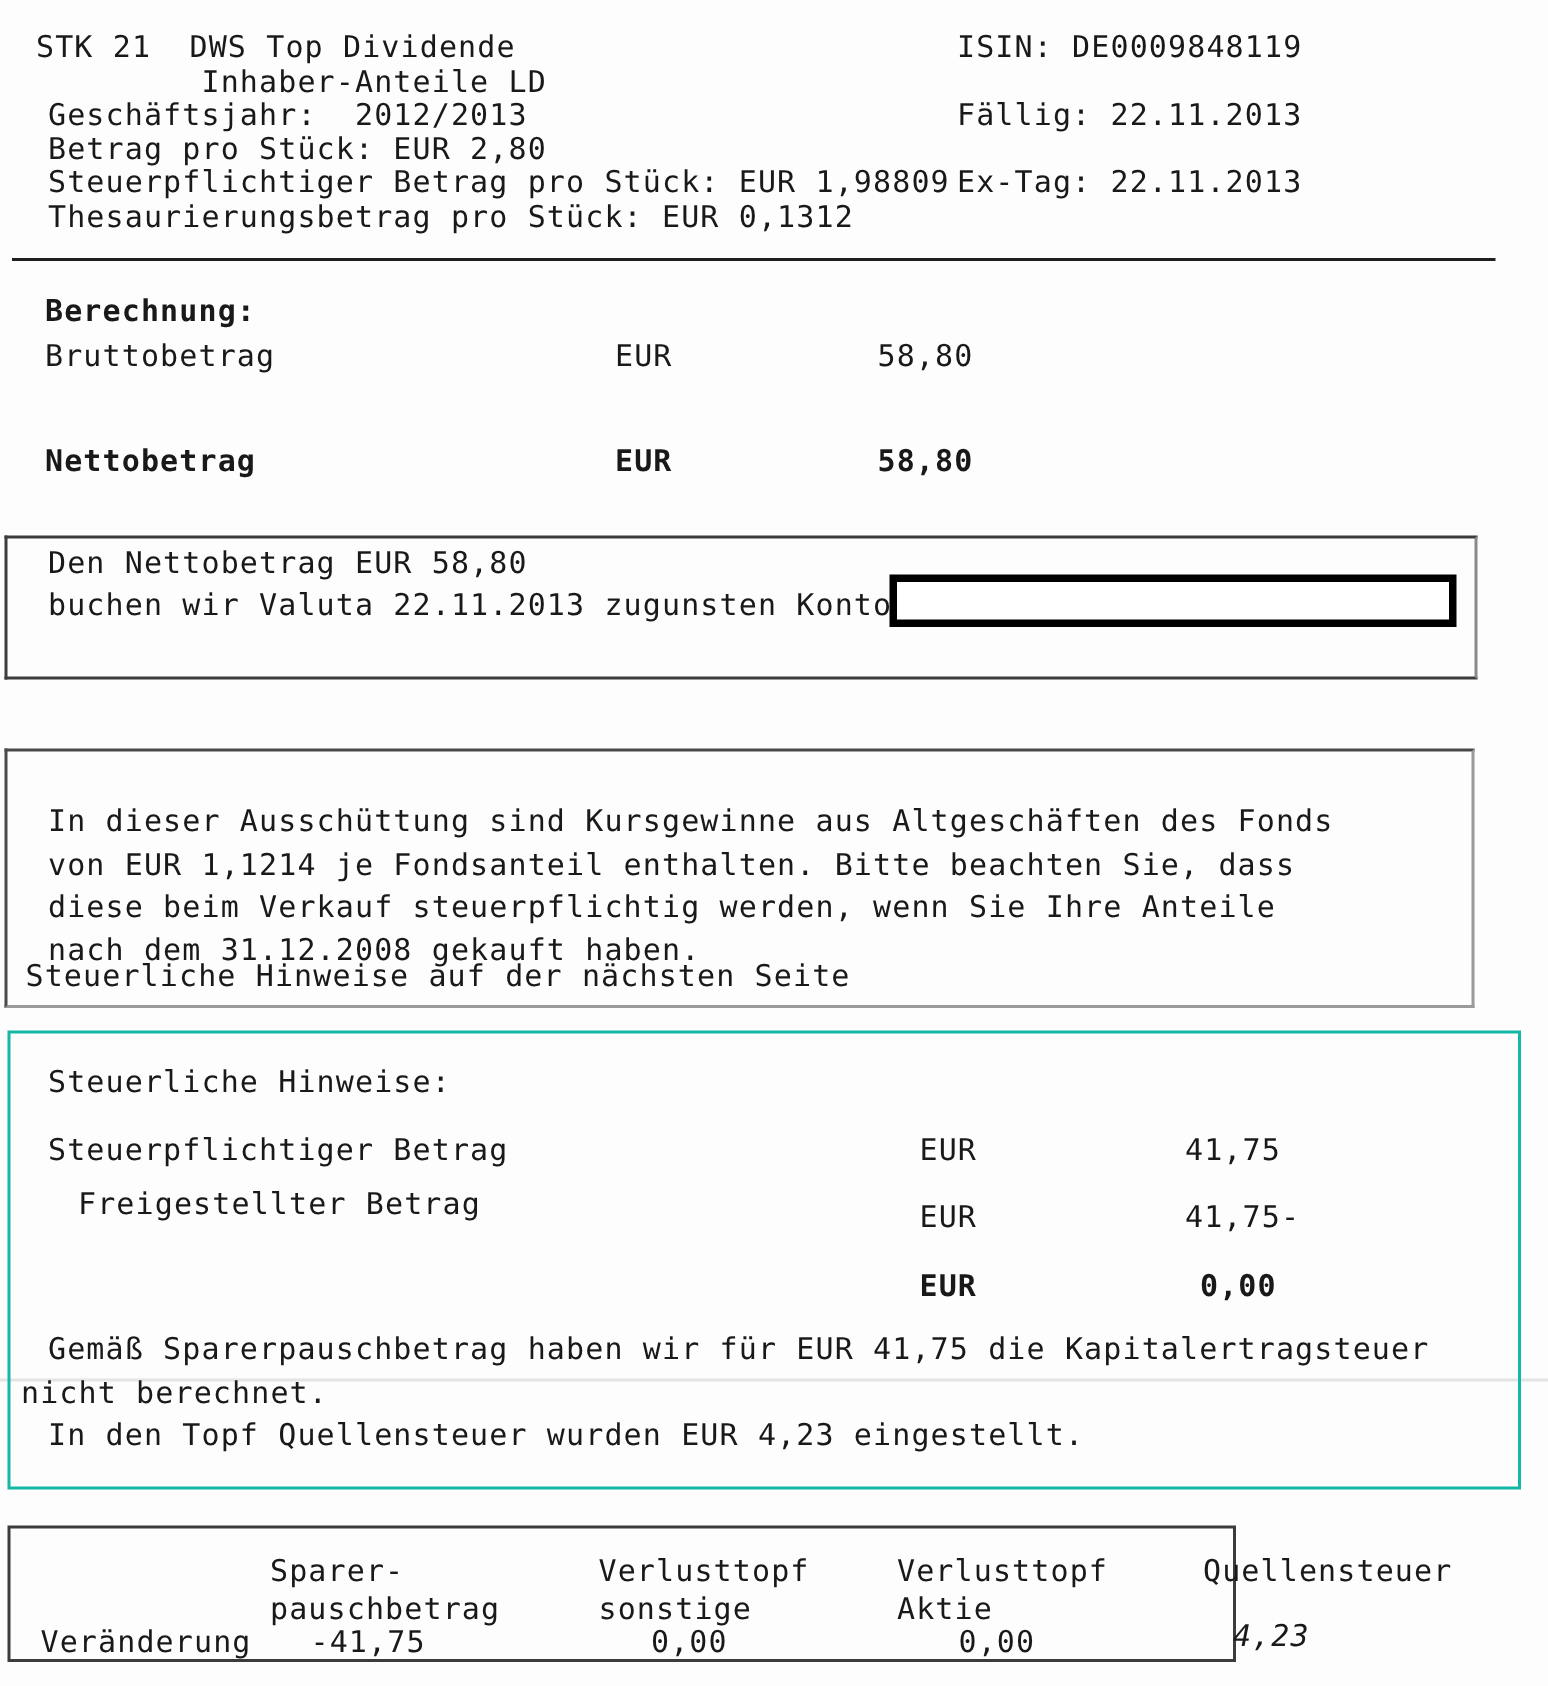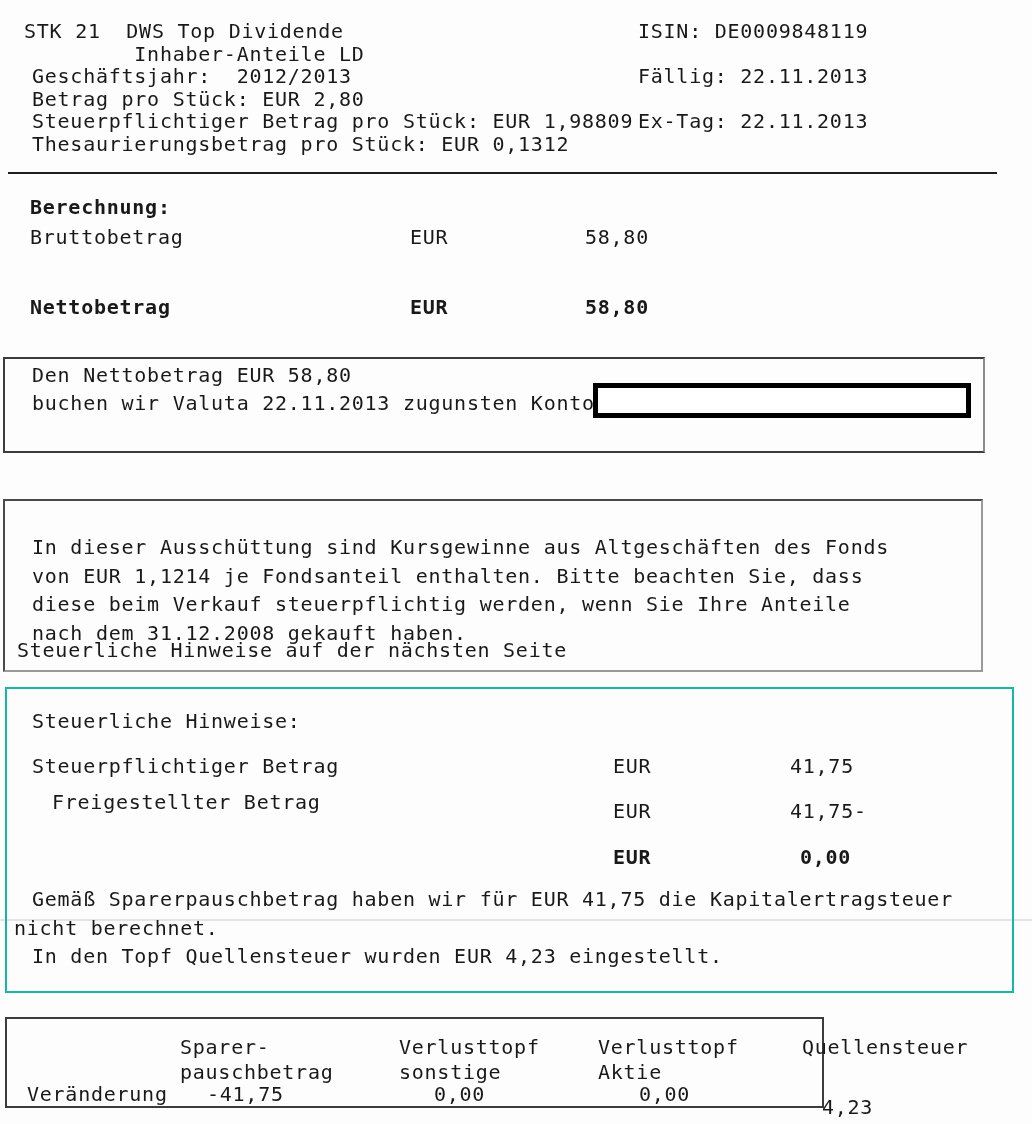--- a/index.html
+++ b/index.html
@@ -88,14 +88,14 @@
   <span class="tx" style="left:795px;top:17px;">Quellensteuer</span>
 
   <span class="tx" style="left:173px;top:42px;">pauschbetrag</span>
   <span class="tx" style="left:392px;top:42px;">sonstige</span>
   <span class="tx" style="left:591px;top:42px;">Aktie</span>
 
   <span class="tx" style="left:20px;top:64px;">Veränderung</span>
   <span class="tx" style="left:200px;top:64px;">-41,75</span>
   <span class="tx" style="left:427px;top:64px;">0,00</span>
   <span class="tx" style="left:632px;top:64px;">0,00</span>
-  <span class="tx" style="left:815px;top:77px;">4,23</span>
+  <span class="tx" style="left:815px;top:60px;font-style:italic;">4,23</span>
 </div>
 
 </body></html>

